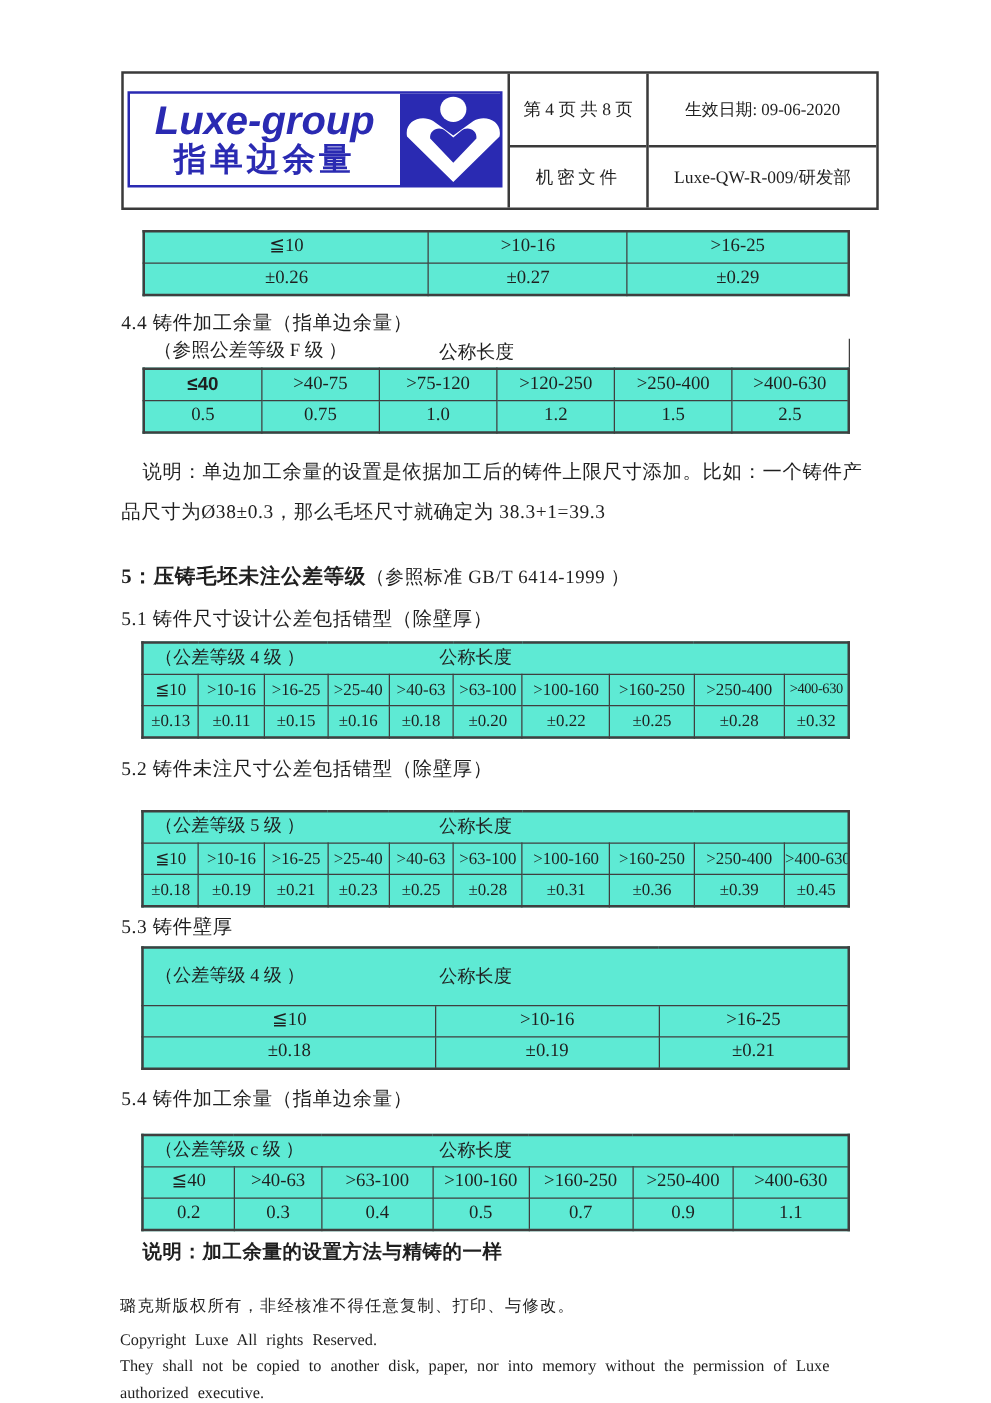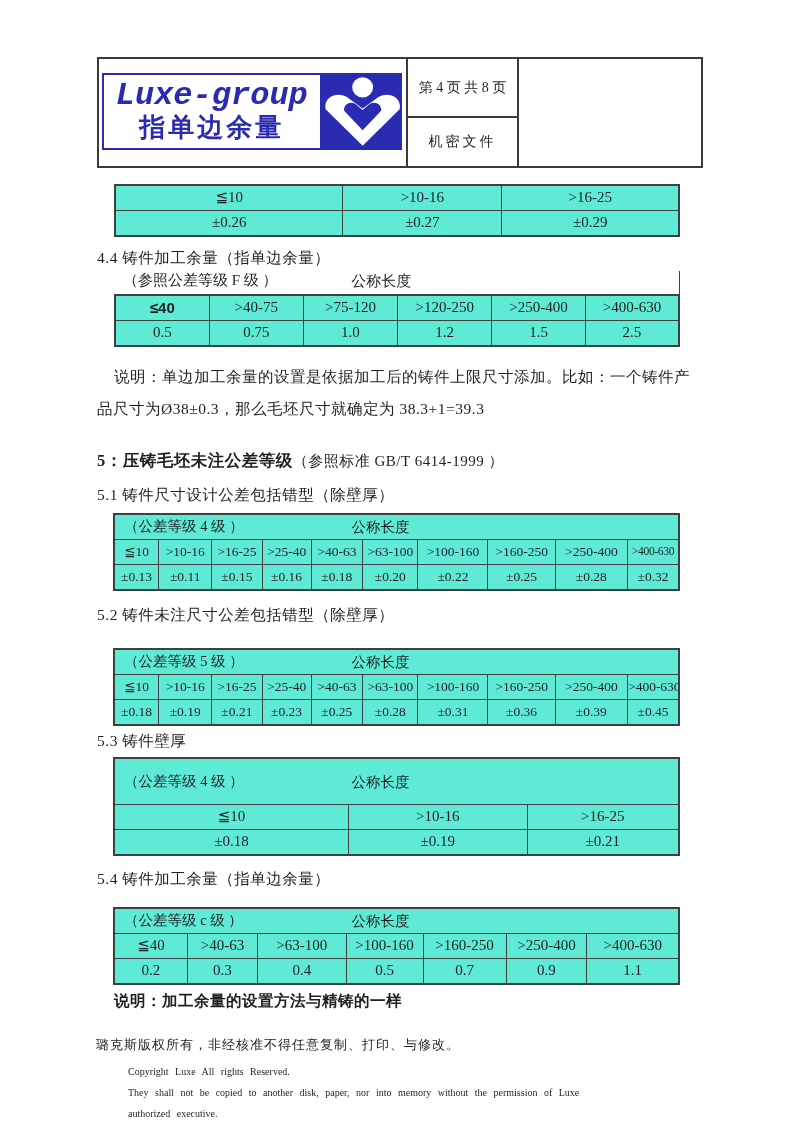--- a/index.html
+++ b/index.html
@@ -8,21 +8,21 @@
     font-family:"Liberation Serif","DejaVu Serif",serif; color:#1f1f1f; overflow:hidden;
   }
   
   .hdr { position:absolute; left:97px; top:57px; width:606px; height:111px;
          border:2px solid #3a3a3a; display:flex; box-sizing:border-box; background:#fff; }
   .hdr-logo { width:309px; border-right:2px solid #3a3a3a; position:relative; box-sizing:border-box; }
   .logo-box { position:absolute; left:3px; top:14px; width:300px; height:77px;
               border:2px solid #2a2ab2; display:flex; background:#fff; box-sizing:border-box; }
   .logo-text { width:217px; display:flex; flex-direction:column; align-items:center;
                justify-content:center; color:#2a2ab2; }
-  .logo-latin { font-family:Liberation Mono, monospace; font-style:italic;
+  .logo-latin { font-family:Liberation Sans, sans-serif; font-style:italic;
                 font-weight:bold; font-size:32px; line-height:1; white-space:nowrap; }
   .logo-cjk { font-weight:bold; font-size:26px; letter-spacing:3px; line-height:1.2; white-space:nowrap; }
   .logo-mark { width:81px; height:73px; display:block; }
   .hdr-col { display:flex; flex-direction:column; box-sizing:border-box; }
   .hdr-mid { width:111px; border-right:2px solid #3a3a3a; }
   .hdr-right { flex:1; }
   .hdr-cell { display:flex; align-items:center; justify-content:center; box-sizing:border-box;
               font-size:13.5px; white-space:nowrap; }
   .hdr-top { height:59px; border-bottom:2px solid #3a3a3a; }
   .hdr-bot { flex:1; }
@@ -47,21 +47,21 @@
   .s44-strip .grade { padding-left:9px; }
   .s44-strip .len { position:absolute; left:42%; top:1px; }
   
   .sec-title { position:absolute; font-size:15.5px; letter-spacing:0.5px; white-space:nowrap; }
   .s5-bold { font-weight:bold; font-size:16.5px; }
   .s5-ref { font-size:15px; }
   .note { position:absolute; font-size:15.5px; letter-spacing:0.5px; white-space:nowrap; }
   
   .footer { position:absolute; left:96px; top:1036px; width:604px; }
   .f-cn { font-size:13px; letter-spacing:1px; margin-bottom:7px; }
-  .f-en { font-size:10px; word-spacing:4px; line-height:21px;margin-left:32px; }
+  .f-en { font-size:13px; word-spacing:4px; line-height:21px; }
 </style>
 </head>
 <body>
 
 <div class="page">
 
   <div class="hdr">
     <div class="hdr-logo">
       <div class="logo-box">
         <div class="logo-text">
@@ -73,20 +73,24 @@
           <circle cx="53" cy="16" r="13" fill="#ffffff"></circle>
           <path d="M7,44 C4,28 21,21 33,28 L53,43 L73,28 C85,21 102,28 99,44 L53,91 Z" fill="#ffffff"></path>
           <path d="M30,46 C29,37 39,33 45,38 L53,45 L61,38 C67,33 77,37 76,46 L53,71 Z" fill="#2a2ab2"></path>
         </svg>
       </div>
     </div>
     <div class="hdr-col hdr-mid">
       <div class="hdr-cell hdr-top pgnum">第 4 页 共 8 页</div>
       <div class="hdr-cell hdr-bot mimi">机密文件</div>
     </div>
+    <div class="hdr-col hdr-right">
+      <div class="hdr-cell hdr-top">生效日期: 09-06-2020</div>
+      <div class="hdr-cell hdr-bot doccode">Luxe-QW-R-009/研发部</div>
+    </div>
   </div>
 
   <table class="tbl" style="left:114px;top:184px;width:566px;">
     <colgroup>
         <col style="width:40.4%">
         <col style="width:28.2%">
         <col>
       </colgroup>
     <tbody>
       <tr>

